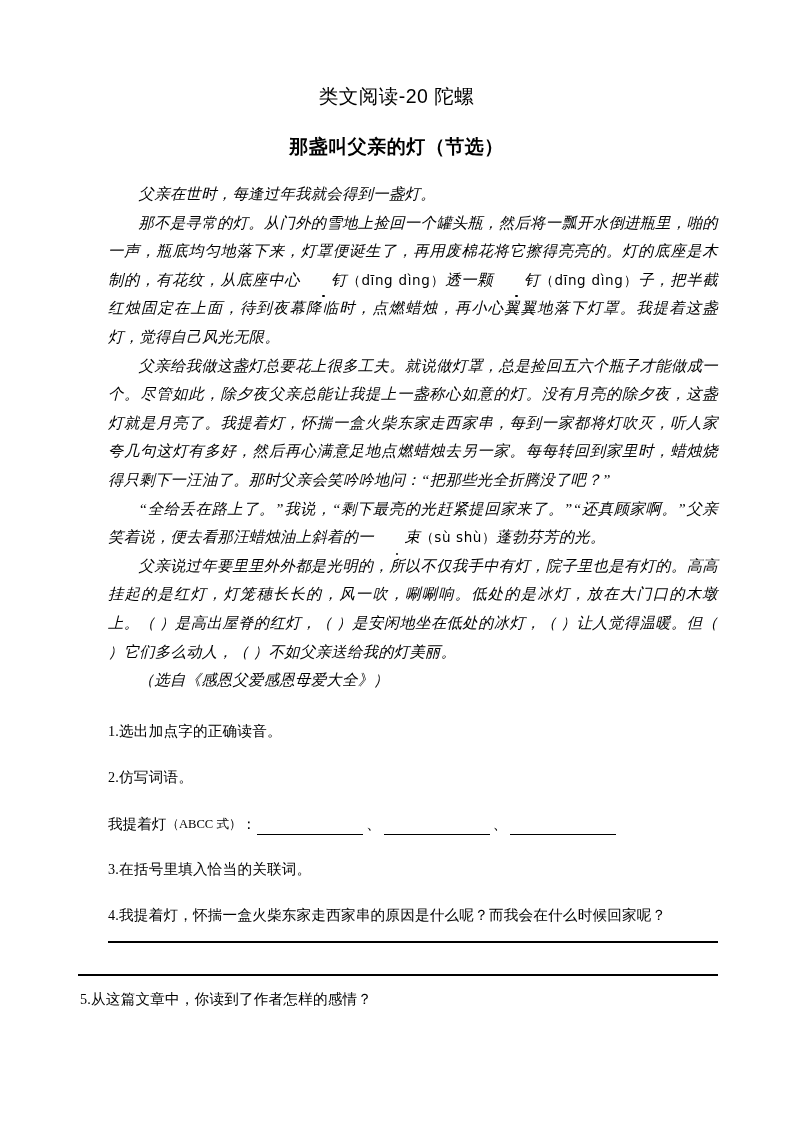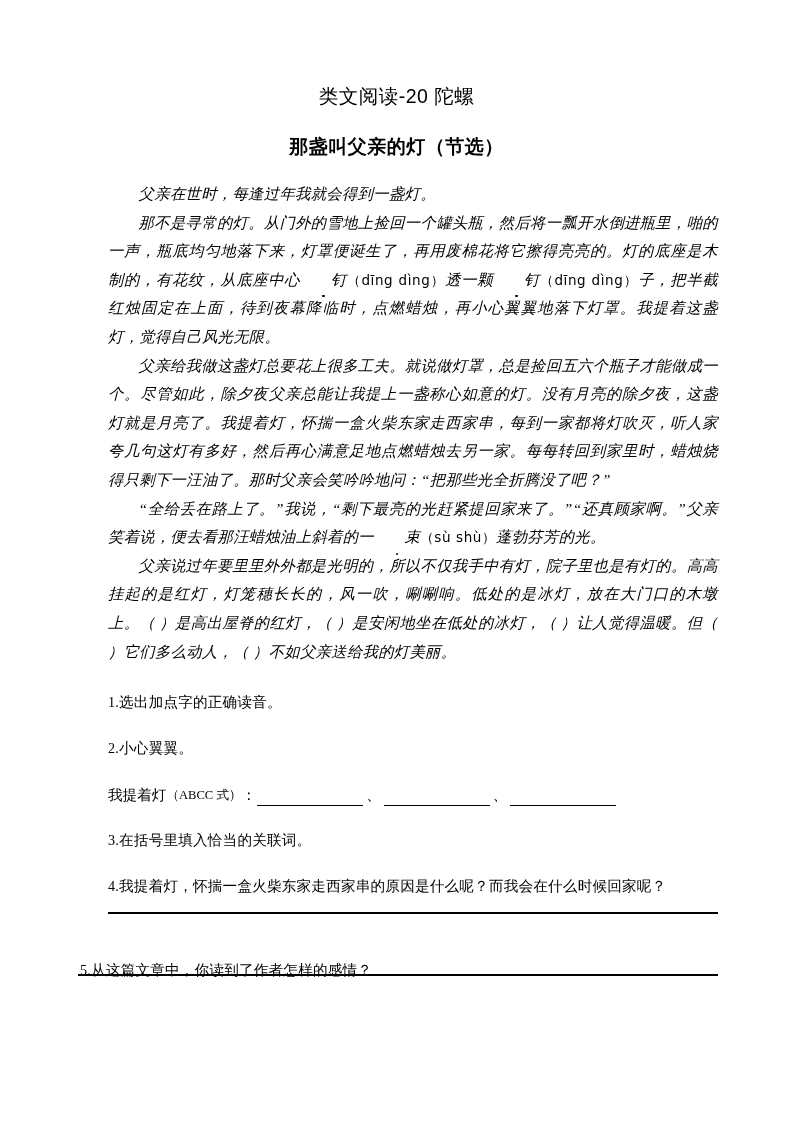--- a/index.html
+++ b/index.html
@@ -179,30 +179,31 @@
     </p>
 
     <p>
       <span>“全给丢在路上了。”我说，“剩下最亮的光赶紧提回家来了。”“还真顾家啊。”父亲笑着说，便去看那汪蜡烛油上斜着的一</span><span class="dotted">束</span><span class="pinyin">（sù  shù）</span><span>蓬勃芬芳的光。</span>
     </p>
 
     <p>
       <span>父亲说过年要里里外外都是光明的，所以不仅我手中有灯，院子里也是有灯的。高高挂起的是红灯，灯笼穗长长的，风一吹，唰唰响。低处的是冰灯，放在大门口的木墩上。（  ）是高出屋脊的红灯，（  ）是安闲地坐在低处的冰灯，（  ）让人觉得温暖。但（  ）它们多么动人，（  ）不如父亲送给我的灯美丽。</span>
     </p>
 
+    <p class="source">（选自《感恩父爱感恩母爱大全》）</p>
   </div>
 
   <div class="questions">
 
     <div class="q">
       <span class="num">1.</span><span>选出加点字的正确读音。</span>
     </div>
 
     <div class="q">
-      <span class="num">2.</span><span>小心翼翼。</span>
+      <span class="num">2.</span><span>仿写词语。</span>
     </div>
 
     <div class="q-sub">
       <span>我提着灯</span>
       <span class="abcc">（ABCC 式）</span>
       <span>：</span>
       <span class="blank"></span>
       <span class="sep">、</span>
       <span class="blank"></span>
       <span class="sep">、</span>

